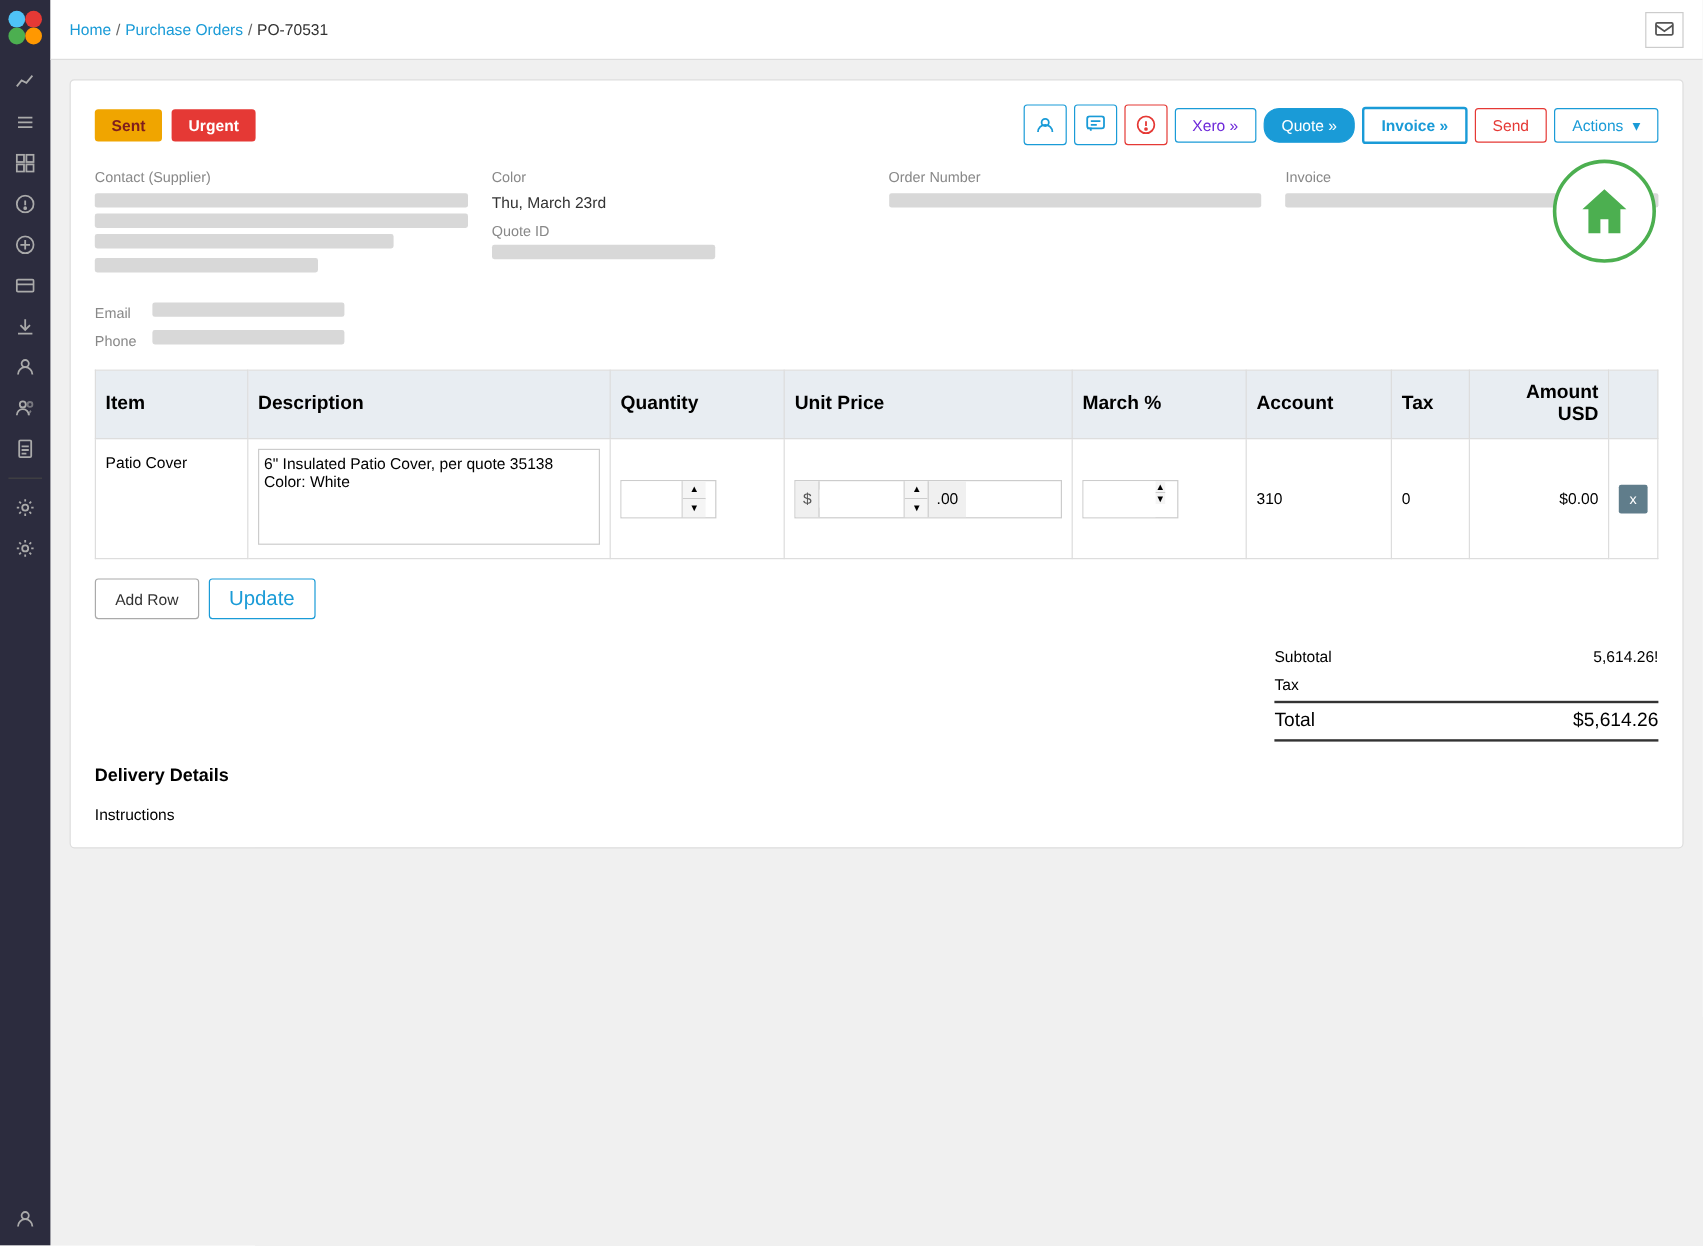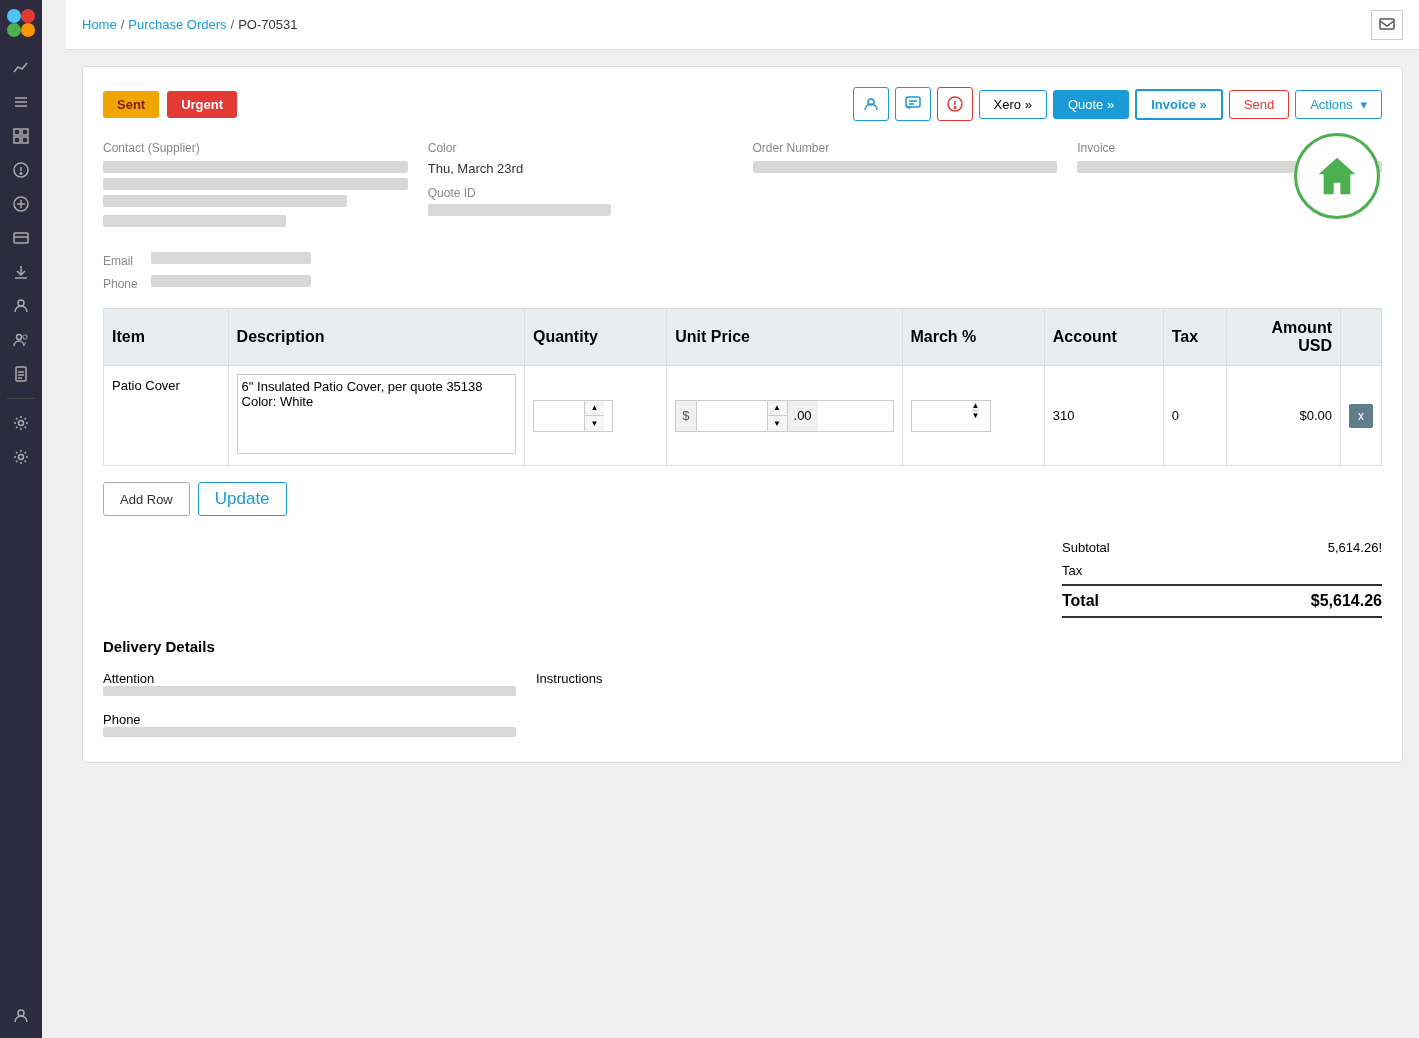--- a/index.html
+++ b/index.html
@@ -26,21 +26,20 @@
       font-size: 14px;
     }
     .sidebar-divider { width: 28px; height: 1px; background: #444; margin: 4px 0; }
 
     
     .main-area {
       flex: 1;
       display: flex;
       flex-direction: column;
       overflow: hidden;
-      margin-left: 24px;
     }
 
     
     .topbar {
       background: #fff;
       height: 50px;
       display: flex;
       align-items: center;
       padding: 0 16px;
       border-bottom: 1px solid #ddd;
@@ -95,25 +94,25 @@
     .status-actions {
       display: flex; align-items: center; gap: 6px; margin-left: auto;
     }
     .icon-btn {
       width: 36px; height: 34px; border: 1px solid #1a9bd7; background: #fff;
       display: flex; align-items: center; justify-content: center;
       cursor: pointer; border-radius: 3px; color: #1a9bd7; font-size: 14px;
     }
     .btn-xero {
       padding: 6px 14px; background: #fff; border: 1px solid #1a9bd7;
-      color: #000000; cursor: pointer; font-size: 13px; border-radius: 3px;
+      color: #6d28d9; cursor: pointer; font-size: 13px; border-radius: 3px;
     }
     .btn-quote {
       padding: 6px 14px; background: #1a9bd7; border: 1px solid #1a9bd7;
-      color: #fff; cursor: pointer; font-size: 13px; border-radius: 3px;
+      color: #fff; cursor: pointer; font-size: 13px; border-radius: 13px;
     }
     .btn-invoice {
       padding: 6px 14px; background: #fff; border: 2px solid #1a9bd7;
       color: #1a9bd7; cursor: pointer; font-size: 13px; border-radius: 3px; font-weight: bold;
     }
     .btn-send {
       padding: 6px 14px; background: #fff; border: 1px solid #e53935;
       color: #e53935; cursor: pointer; font-size: 13px; border-radius: 3px;
     }
     .btn-actions {
@@ -219,21 +218,21 @@
       color: #1a9bd7; cursor: pointer; font-size: 17px; border-radius: 3px;
     }
 
     
     .totals-section {
       display: flex; justify-content: flex-end; margin-bottom: 20px;
     }
     .totals-table { width: 320px; }
     .totals-row { display: flex; justify-content: space-between; padding: 4px 0; font-size: 13px; }
     .totals-row.total {
-      font-weight: bold; font-size: 16px;
+      font-weight: normal; font-size: 16px;
       border-top: 2px solid #333; border-bottom: 2px solid #333;
       padding: 6px 0; margin-top: 2px;
     }
 
     
     .delivery-section { margin-top: 10px; }
     .delivery-title { font-size: 15px; font-weight: bold; margin-bottom: 16px; }
     .delivery-grid {
       display: grid; grid-template-columns: 1fr 1fr 1fr; gap: 20px;
     }
@@ -538,26 +537,20 @@
             <span>$5,614.26</span>
           </div>
         </div>
       </div>
 
       <div class="delivery-section">
         <div class="delivery-title">Delivery Details</div>
         <div class="delivery-grid">
 
 
-          <div>
-            <label>Attention</label>
-            <div class="skeleton w100" style="height:10px;margin-bottom:16px;"></div>
-            <label>Phone</label>
-            <div class="skeleton w100" style="height:10px;"></div>
-          </div>
 
           <div>
             <label>Instructions</label>
           </div>
         </div>
       </div>
 
     </div>
   </div>
 </div>

